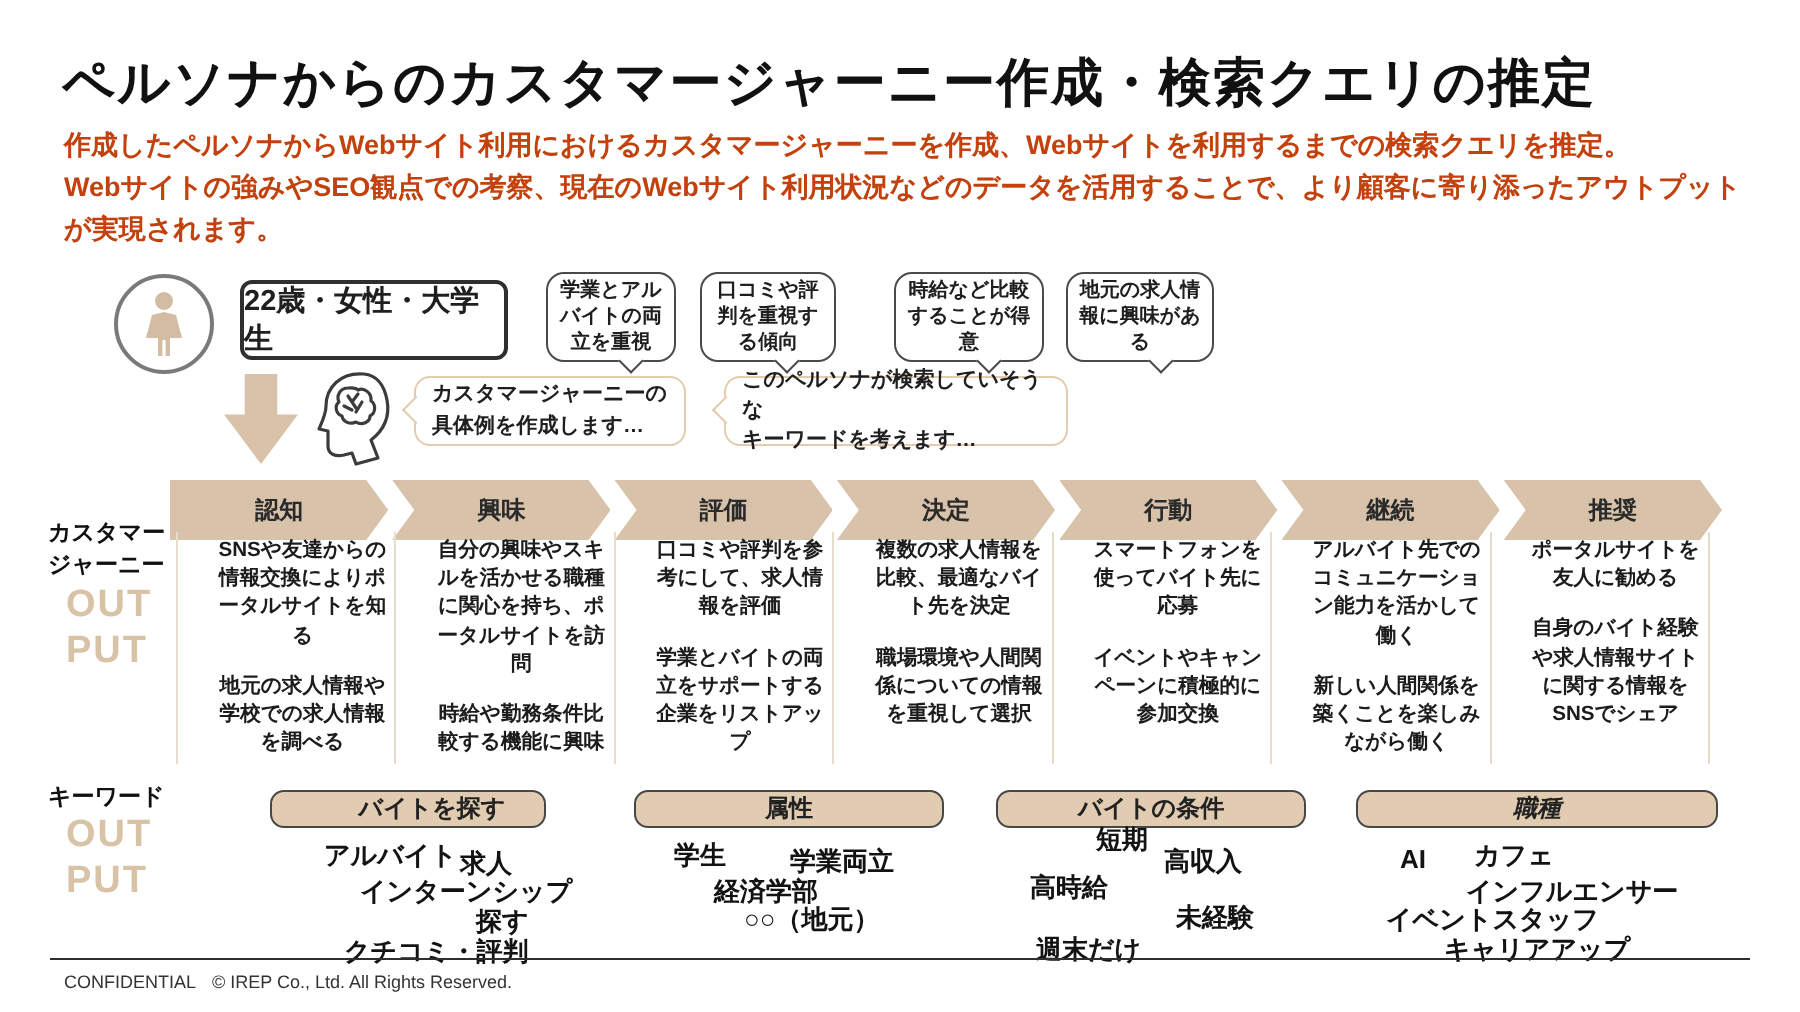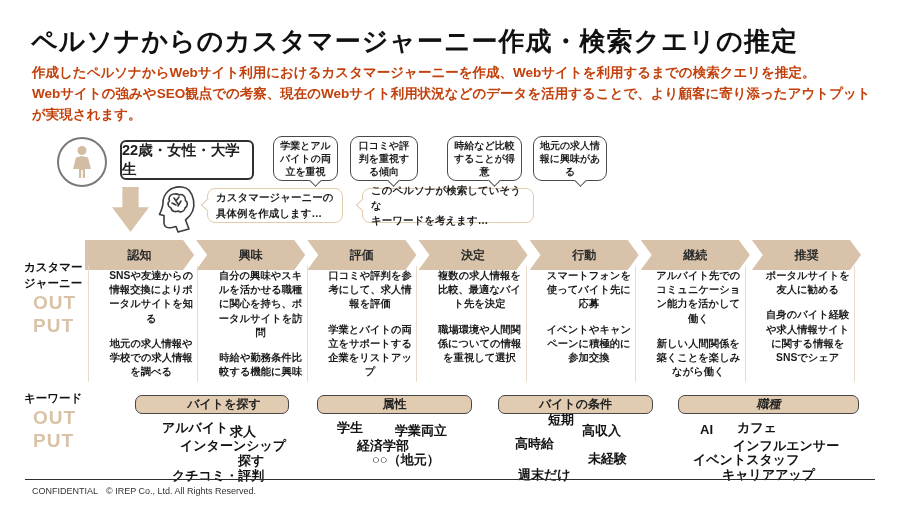--- a/index.html
+++ b/index.html
@@ -43,21 +43,21 @@
     clip-path:polygon(0 0,calc(100% - 11px) 0,100% 50%,calc(100% - 11px) 100%,0 100%,11px 50%);}
   .stage:first-child{clip-path:polygon(0 0,calc(100% - 11px) 0,100% 50%,calc(100% - 11px) 100%,0 100%);}
 
   .journey-cols{position:absolute;left:88px;top:266px;width:767px;height:116px;display:flex;}
   .jcol{flex:1;border-left:1px solid #e8ddcc;padding:3px 4px 0 20px;box-sizing:border-box;text-align:center;font-size:10.3px;font-weight:bold;line-height:1.38;color:#1c1c1c;}
   .jcol:last-child{border-right:1px solid #e8ddcc;}
   .jcol p{margin:0 0 11px 0;}
 
   
   .kw-header{position:absolute;height:19px;border:1.5px solid #474747;border-radius:7px;background:#e2ccb1;display:flex;align-items:center;justify-content:center;font-size:12px;font-weight:bold;color:#222;box-sizing:border-box;}
-  .h1{left:135px;top:395px;width:154px;padding-left:24px;}
+  .h1{left:135px;top:395px;width:138px;padding-left:24px;}
   .h2{left:317px;top:395px;width:155px;}
   .h3{left:498px;top:395px;width:155px;}
   .h4{left:678px;top:395px;width:181px;font-style:italic;}
   .term{position:absolute;font-size:13px;font-weight:bold;color:#131313;white-space:nowrap;}
 
   
   .footer-line{position:absolute;left:25px;top:479px;width:850px;border-top:1.3px solid #2e2e2e;}
   .footer-confidential{position:absolute;left:32px;top:486px;font-size:9px;color:#333;}
   .footer-copyright{position:absolute;left:106px;top:486px;font-size:9px;color:#333;}
 

